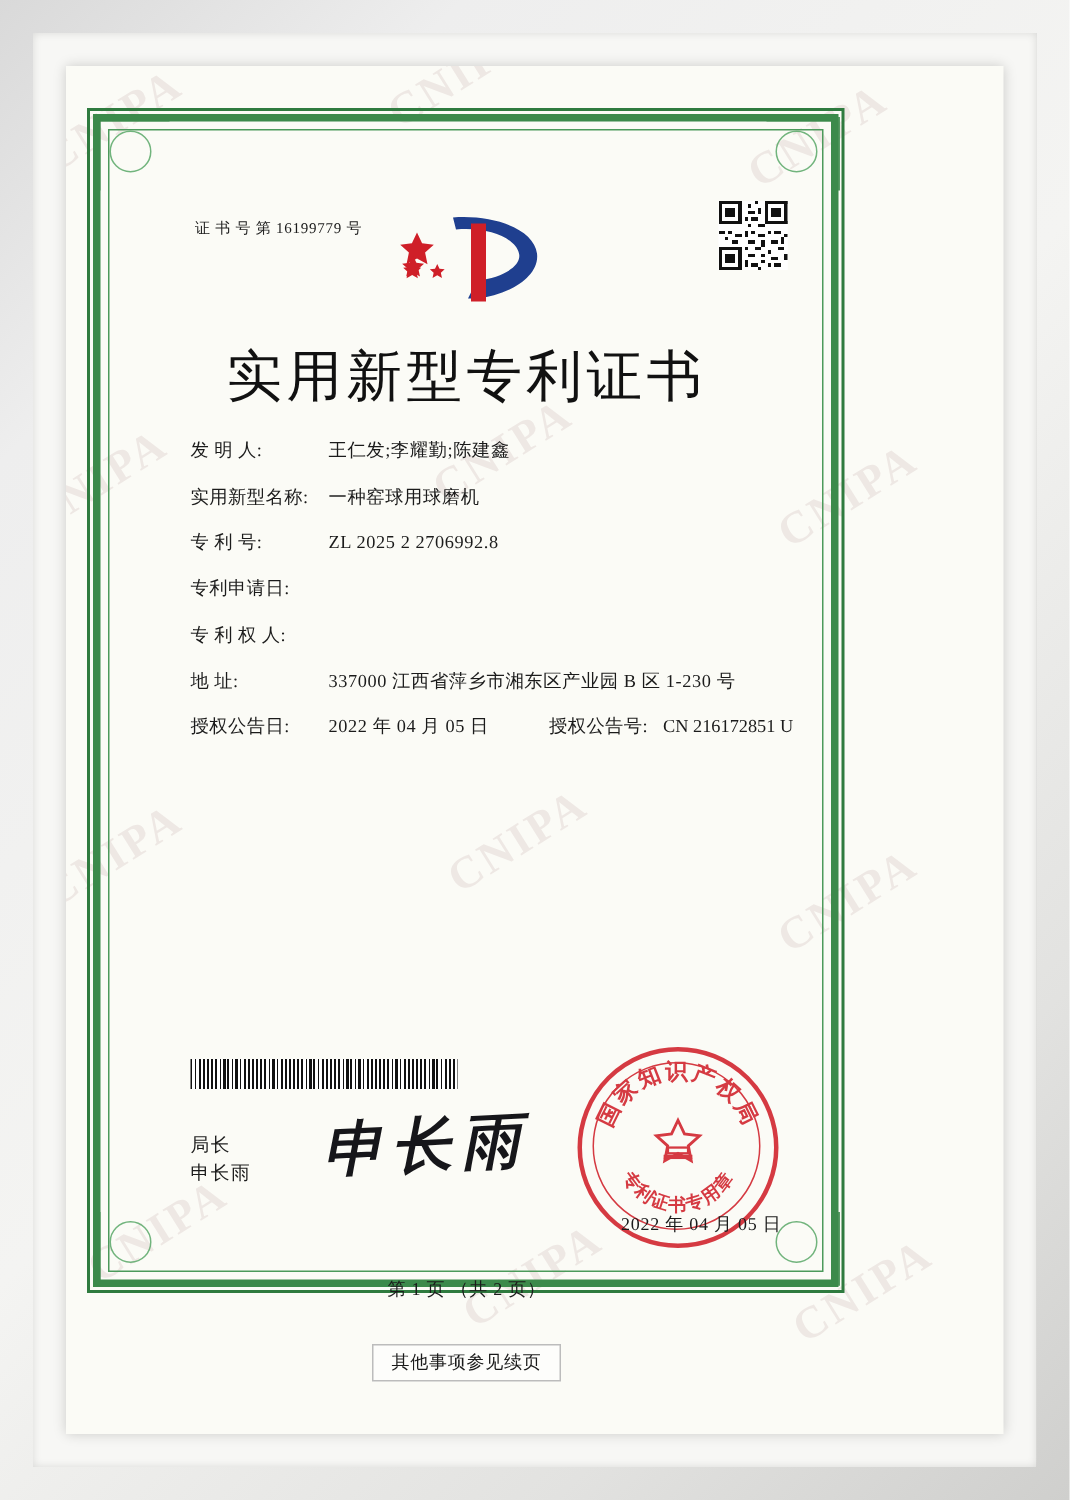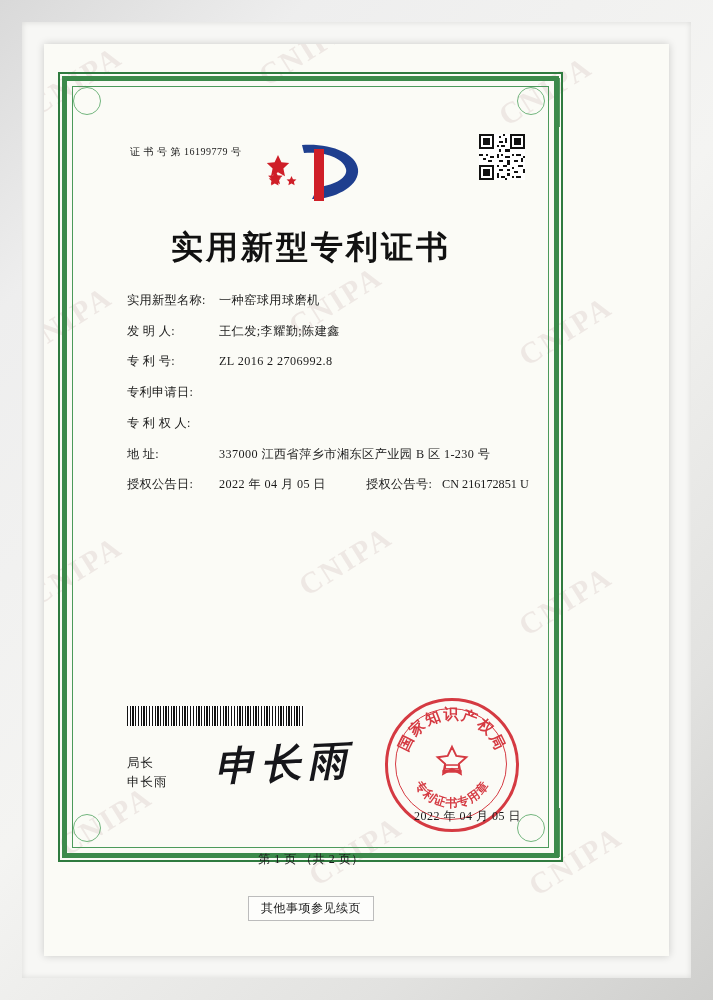--- a/index.html
+++ b/index.html
@@ -122,22 +122,22 @@
     position: absolute;
     left: 50%; top: 45px;
     transform: translateX(-50%);
     width: 118px; height: 72px;
   }
 
   .title {
     position: absolute;
     left: 0; right: 0; top: 130px;
     text-align: center;
-    font-size: 32px;
-    font-weight: bold;
+    font-size: 37px;
+    font-weight: normal;
     letter-spacing: 3px;
     font-family: "DejaVu Sans", sans-serif;
     color: #111;
   }
 
   .fields {
     position: absolute;
     left: 42px; top: 198px;
     width: 404px;
     font-size: 12.2px;
@@ -367,30 +367,30 @@
           <path d="M36 44 l2.3 4.8 5.2 .6 -3.9 3.5 1.1 5.2 -4.7-2.6 -4.7 2.6 1.1-5.2 -3.9-3.5 5.2-.6z" transform="translate(-6,-2) scale(.8)"></path>
           <path d="M50 52 l2 4.2 4.6 .5 -3.4 3.1 1 4.6 -4.2-2.3 -4.2 2.3 1-4.6 -3.4-3.1 4.6-.5z" transform="translate(2,-4) scale(.75)"></path>
         </g>
       </svg>
     </div>
 
     <div class="title">实用新型专利证书</div>
 
     <div class="fields">
       <div class="row">
+        <div class="lbl">发 明 人:</div>
+        <div class="val">王仁发;李耀勤;陈建鑫</div>
+      </div>
+      <div class="row">
         <div class="lbl">实用新型名称:</div>
         <div class="val">一种窑球用球磨机</div>
       </div>
       <div class="row">
-        <div class="lbl">发 明 人:</div>
-        <div class="val">王仁发;李耀勤;陈建鑫</div>
-      </div>
-      <div class="row">
         <div class="lbl">专 利 号:</div>
-        <div class="val">ZL 2016 2 2706992.8</div>
+        <div class="val">ZL 2025 2 2706992.8</div>
       </div>
       <div class="row">
         <div class="lbl">专利申请日:</div>
       </div>
       <div class="row">
         <div class="lbl">专 利 权 人:</div>
       </div>
       <div class="row">
         <div class="lbl">地        址:</div>
         <div class="val">337000 江西省萍乡市湘东区产业园 B 区 1-230 号</div>

